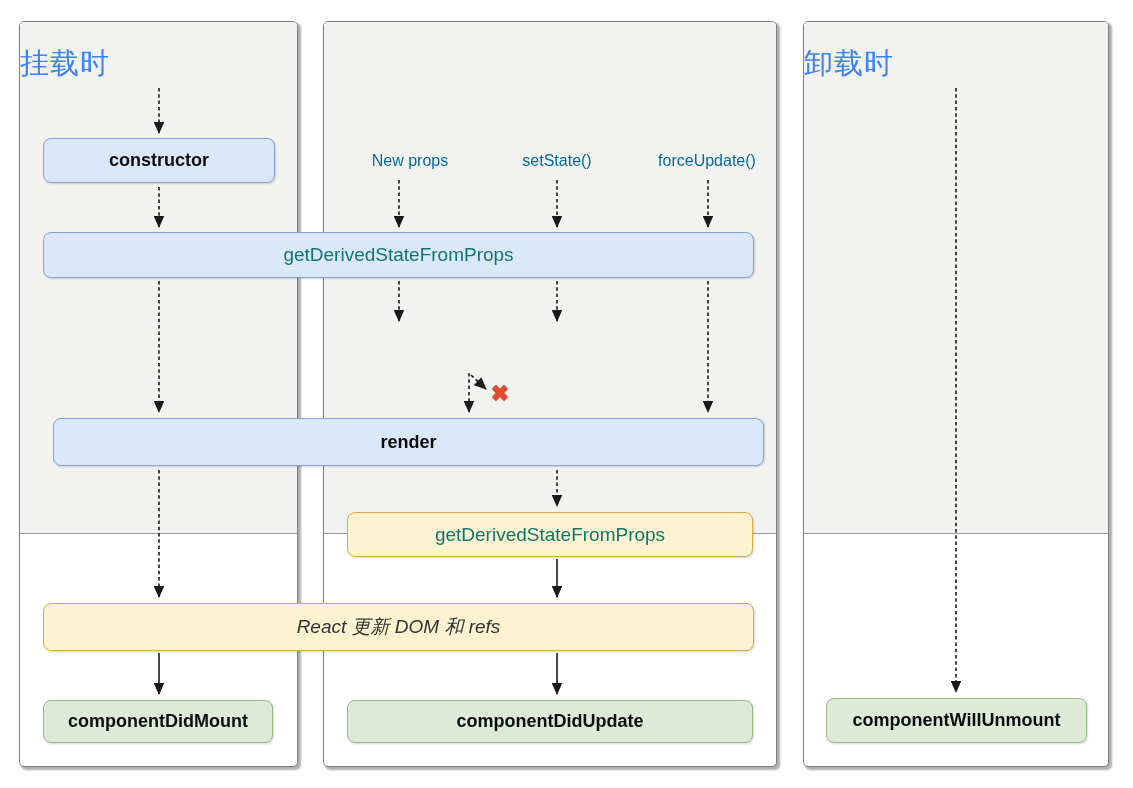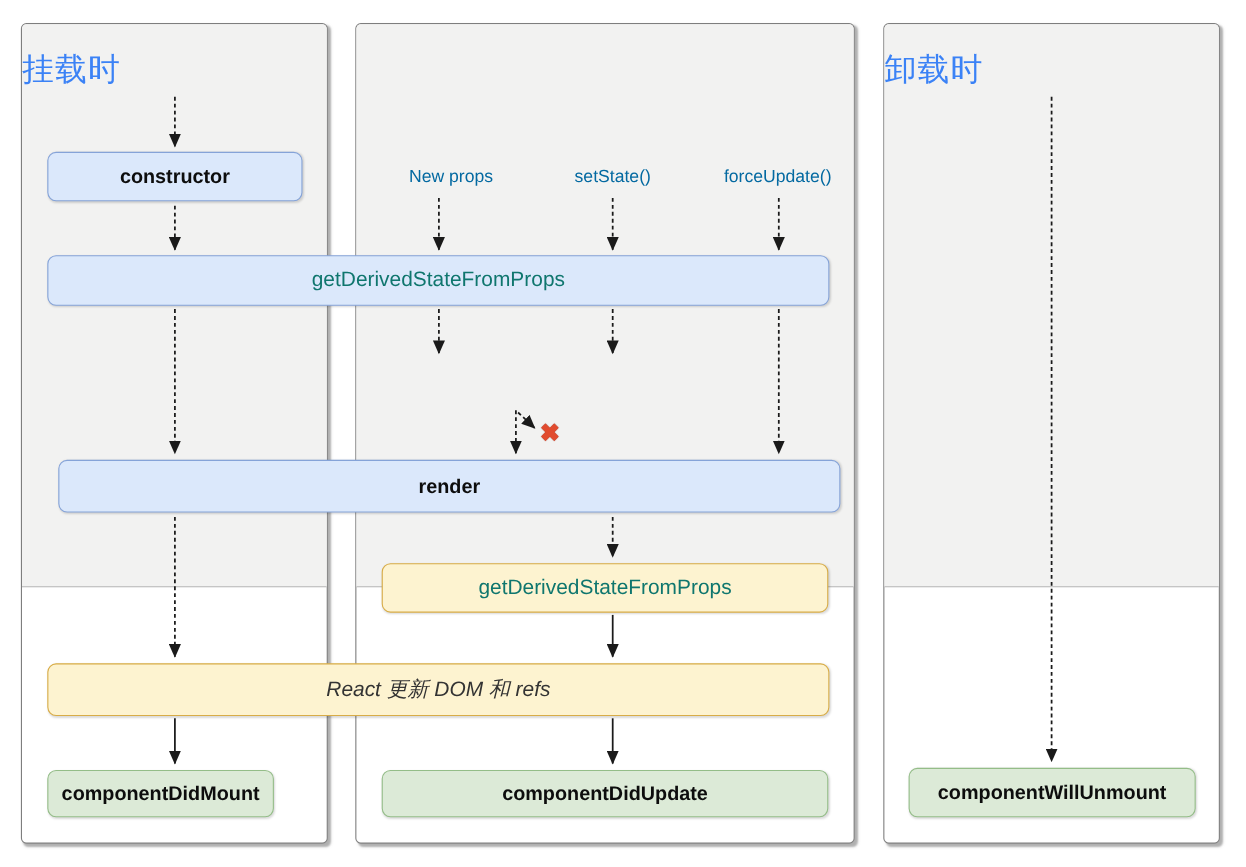--- a/index.html
+++ b/index.html
@@ -111,21 +111,21 @@
   </div>
 
   <div class="node yellow" style="left:347px;top:512px;width:406px;height:45px">
     <span class="label">getDerivedStateFromProps</span>
   </div>
 
   <div class="node yellow italic" style="left:43px;top:603px;width:711px;height:48px">
     <span class="label">React 更新 DOM 和 refs</span>
   </div>
 
-  <div class="node green bold" style="left:43px;top:700px;width:206px;height:43px">
+  <div class="node green bold" style="left:43px;top:700px;width:230px;height:43px">
     <span class="label">componentDidMount</span>
   </div>
 
   <div class="node green bold" style="left:347px;top:700px;width:406px;height:43px">
     <span class="label">componentDidUpdate</span>
   </div>
 
   <div class="node green bold" style="left:826px;top:698px;width:261px;height:45px">
     <span class="label">componentWillUnmount</span>
   </div>

